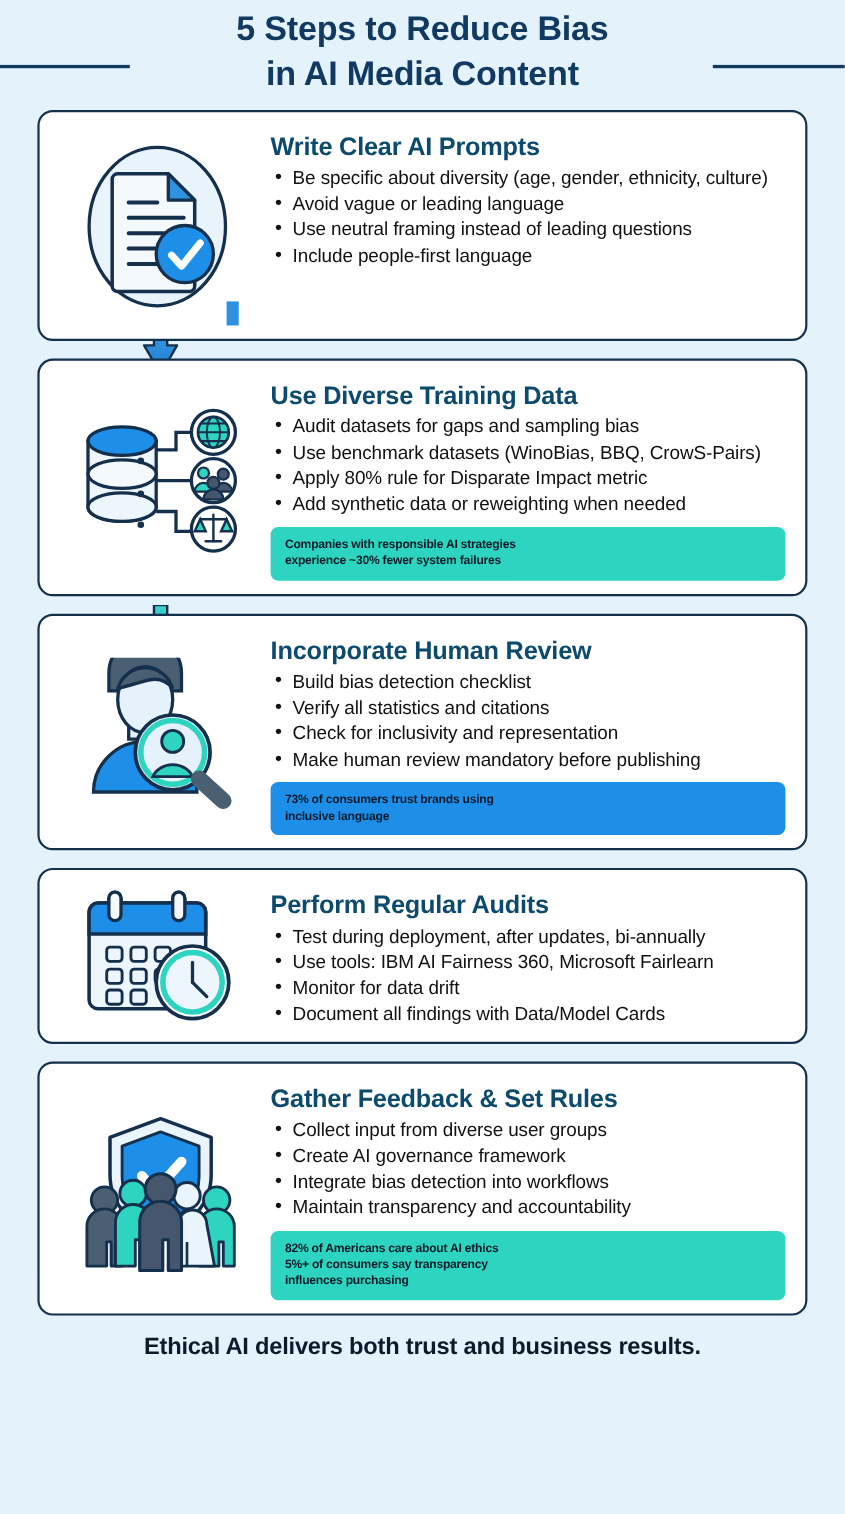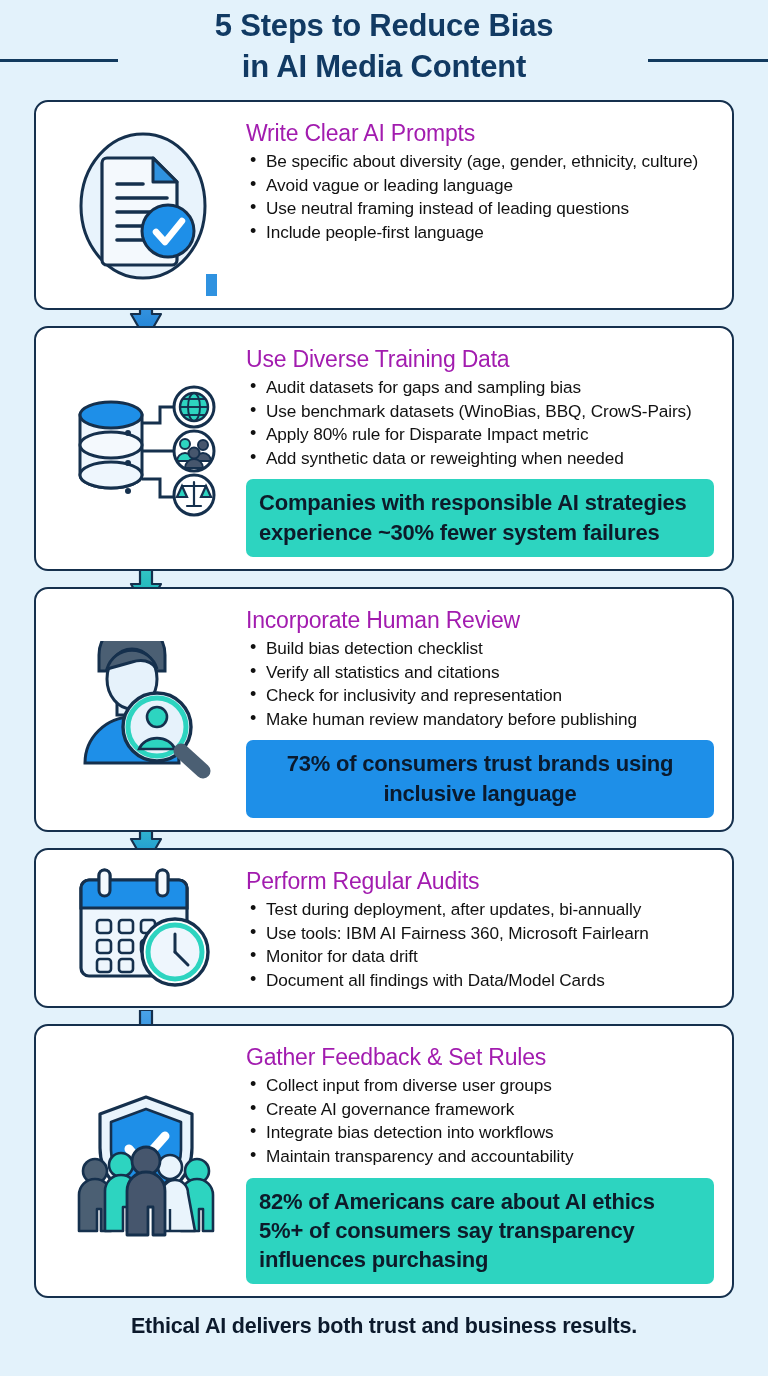--- a/index.html
+++ b/index.html
@@ -67,22 +67,22 @@
     align-self: center;
     padding-top: 4px;
   }
   .card-body {
     flex: 1 1 auto;
     min-width: 0;
     padding-right: 2px;
   }
   .card-title {
     font-size: 23px;
-    font-weight: normal;
-    color: #a21caf;
+    font-weight: bold;
+    color: #0c4a6e;
     margin: 6px 0 4px 0;
     line-height: 1.15;
     letter-spacing: -0.2px;
   }
   .bullets {
     margin: 0;
     padding: 0;
     list-style: none;
   }
   .bullets li {
@@ -100,29 +100,29 @@
     left: 4px;
     top: -1px;
     font-size: 18px;
     color: #111111;
   }
 
   .stat {
     margin-top: 10px;
     border-radius: 7px;
     padding: 9px 13px 10px 13px;
-    font-size: 22px;
+    font-size: 11px;
     font-weight: bold;
     color: #0d1b2a;
     line-height: 1.33;
     white-space: pre-line;
     letter-spacing: -0.2px;
   }
   .stat-teal { background: #2dd4c0; }
-  .stat-blue { background: #1e8fe8; color: #0a1a2e; text-align: center; }
+  .stat-blue { background: #1e8fe8; color: #0a1a2e; }
 
   
   .arrow {
     position: absolute;
     left: 129px;
     width: 34px;
     z-index: 1;
   }
   .arrow svg { display: block; }
 

